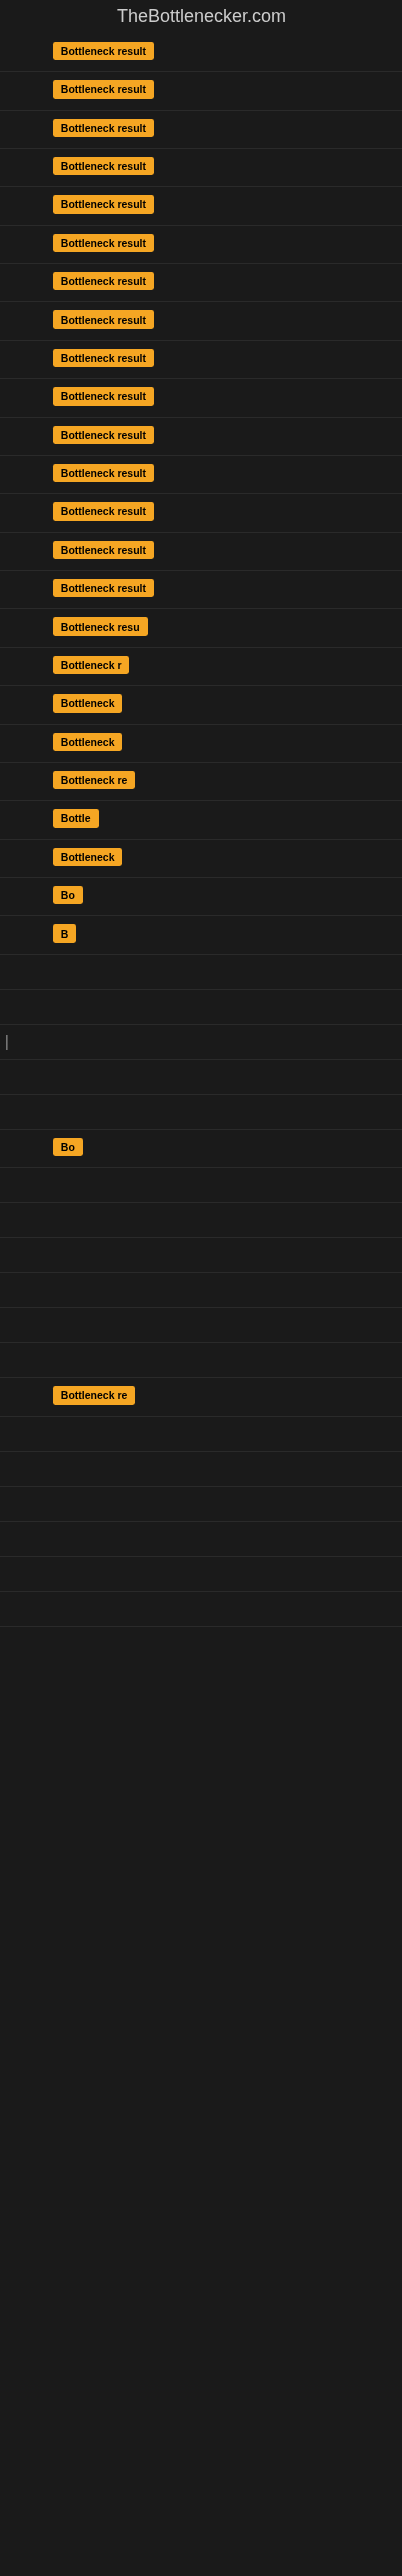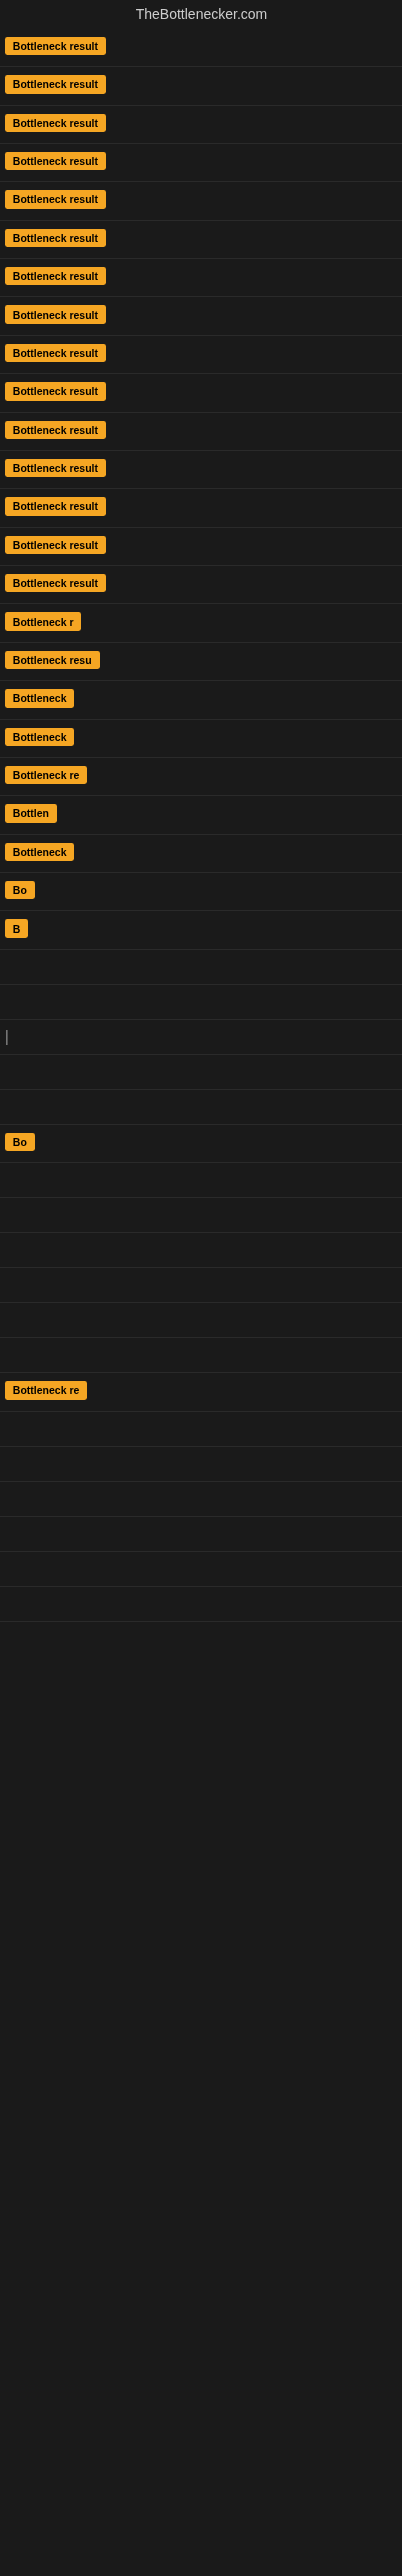--- a/index.html
+++ b/index.html
@@ -12,35 +12,36 @@
       background-color: #1a1a1a;
       width: 403px;
       min-height: 2576px;
       font-family: Arial, sans-serif;
       position: relative;
     }
 
     .site-title {
       text-align: center;
       color: #cccccc;
-      font-size: 14px;
+      font-size: 18px;
       padding: 6.4px 0;
       background-color: #1a1a1a;
     }
 
     .bottleneck-badge {
       display: inline-block;
       background-color: #f5a623;
       color: #000;
       font-size: 10.5px;
       font-weight: bold;
       padding: 3.2px 8px;
       border-radius: 2.4px;
       white-space: nowrap;
       overflow: hidden;
+      margin-left: 48px;
     }
 
     .row {
       padding: 8px 4.8px;
       border-bottom: 0.8px solid #2a2a2a;
     }
   </style>
 </head>
 <body>
 
@@ -55,26 +56,26 @@
     <div class="row"><span class="bottleneck-badge">Bottleneck result</span></div>
     <div class="row"><span class="bottleneck-badge">Bottleneck result</span></div>
     <div class="row"><span class="bottleneck-badge">Bottleneck result</span></div>
     <div class="row"><span class="bottleneck-badge">Bottleneck result</span></div>
     <div class="row"><span class="bottleneck-badge">Bottleneck result</span></div>
     <div class="row"><span class="bottleneck-badge">Bottleneck result</span></div>
     <div class="row"><span class="bottleneck-badge">Bottleneck result</span></div>
     <div class="row"><span class="bottleneck-badge">Bottleneck result</span></div>
     <div class="row"><span class="bottleneck-badge">Bottleneck result</span></div>
     <div class="row"><span class="bottleneck-badge">Bottleneck result</span></div>
+    <div class="row"><span class="bottleneck-badge">Bottleneck resu</span></div>
     <div class="row"><span class="bottleneck-badge">Bottleneck r</span></div>
-    <div class="row"><span class="bottleneck-badge">Bottleneck resu</span></div>
     <div class="row"><span class="bottleneck-badge">Bottleneck</span></div>
     <div class="row"><span class="bottleneck-badge">Bottleneck</span></div>
     <div class="row"><span class="bottleneck-badge">Bottleneck re</span></div>
-    <div class="row"><span class="bottleneck-badge">Bottlen</span></div>
+    <div class="row"><span class="bottleneck-badge">Bottle</span></div>
     <div class="row"><span class="bottleneck-badge">Bottleneck</span></div>
     <div class="row"><span class="bottleneck-badge">Bo</span></div>
     <div class="row"><span class="bottleneck-badge">B</span></div>
     <div class="row" style="height: 35px;"></div>
     <div class="row" style="height: 35px;"></div>
     <div class="row"><span style="color: rgb(136, 136, 136); font-size: 16px;">|</span></div>
     <div class="row" style="height: 35px;"></div>
     <div class="row" style="height: 35px;"></div>
     <div class="row"><span class="bottleneck-badge">Bo</span></div>
     <div class="row" style="height: 35px;"></div>

